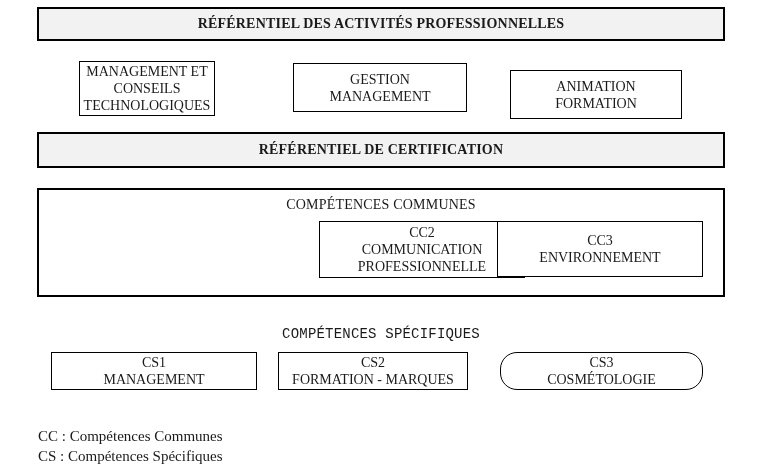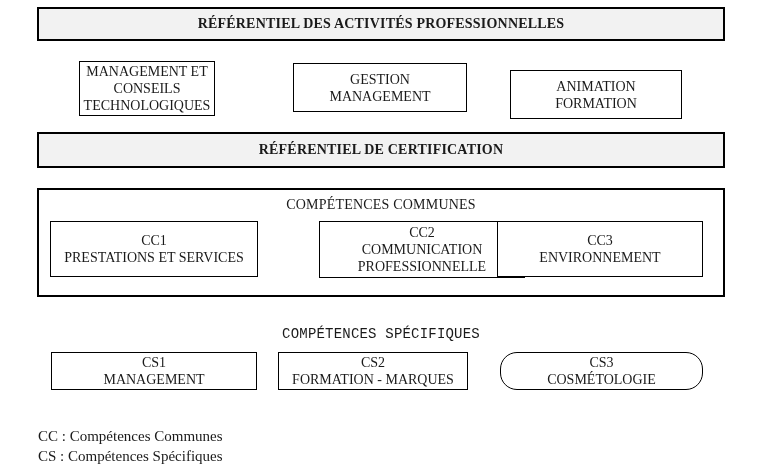--- a/index.html
+++ b/index.html
@@ -83,24 +83,20 @@
     <div>ANIMATION</div>
     <div>FORMATION</div>
   </div>
 
   <div class="hdr" id="cert-header">RÉFÉRENTIEL DE CERTIFICATION</div>
 
   <div id="commons-outer"></div>
 
   <div class="section-title" id="commons-title">COMPÉTENCES COMMUNES</div>
 
-  <div class="box" id="cc1">
-    <div>CC1</div>
-    <div>PRESTATIONS ET SERVICES</div>
-  </div>
 
   <div class="box" id="cc2">
     <div>CC2</div>
     <div>COMMUNICATION</div>
     <div>PROFESSIONNELLE</div>
   </div>
 
   <div class="box" id="cc3">
     <div>CC3</div>
     <div>ENVIRONNEMENT</div>

